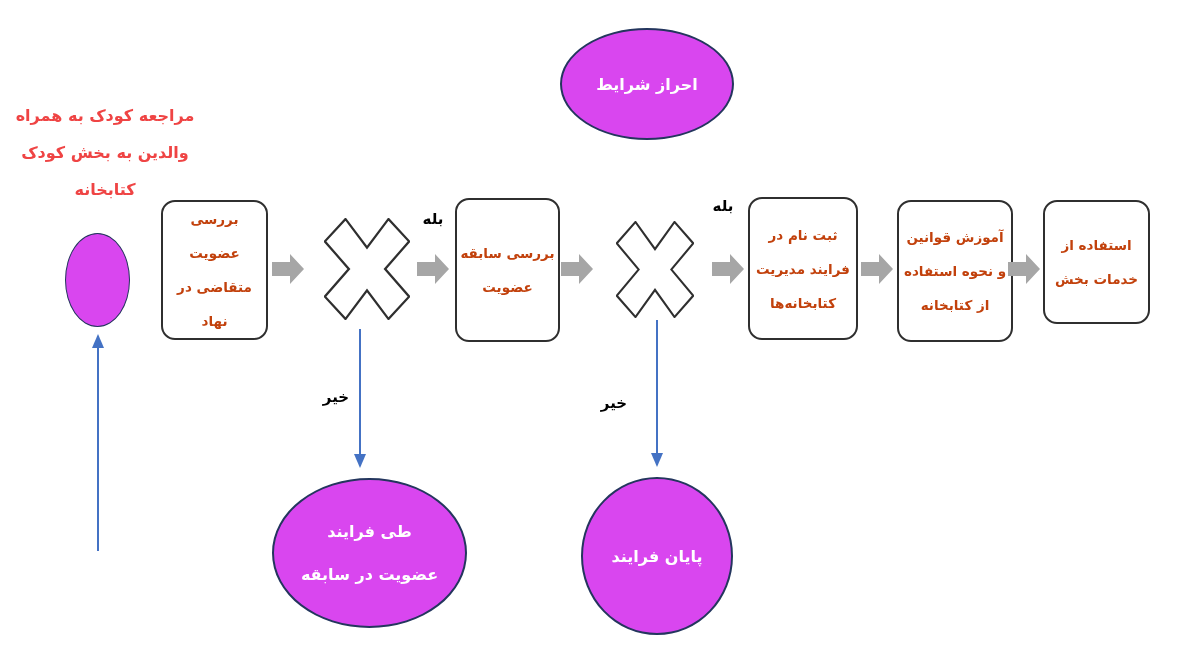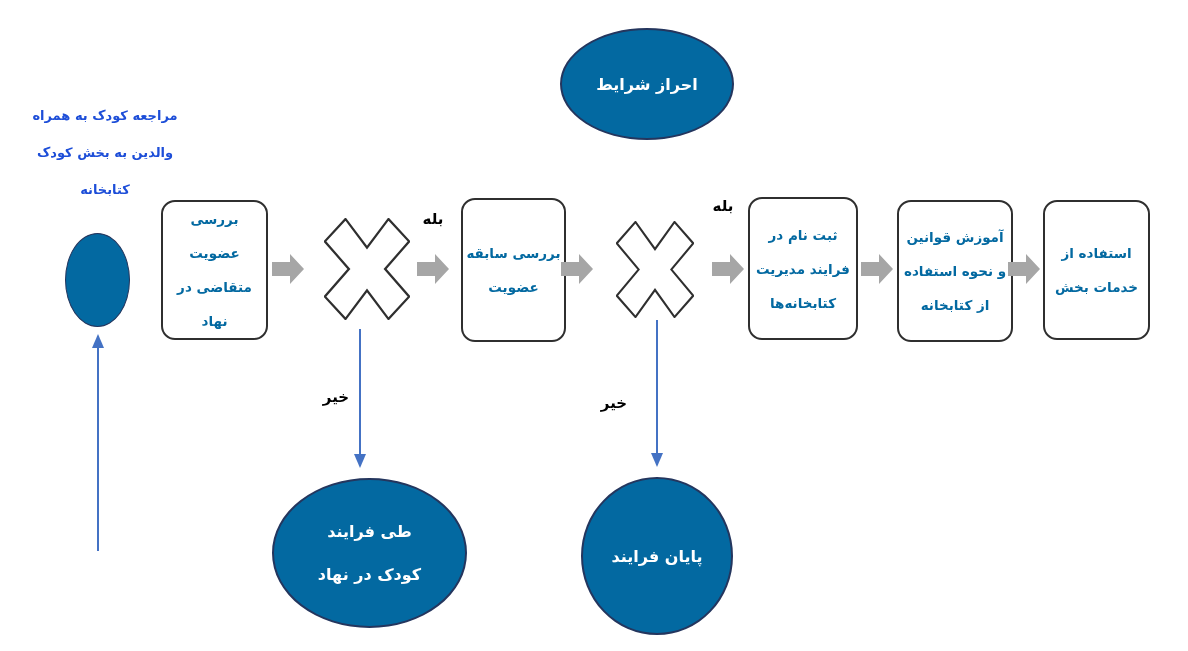--- a/index.html
+++ b/index.html
@@ -6,50 +6,50 @@
   .canvas{
     position:relative;
     width:1188px;height:651px;
     background:#ffffff;
     font-family:"DejaVu Sans","Liberation Sans",sans-serif;
     overflow:hidden;
   }
   .abs{position:absolute;}
   
   .blue-ellipse{
-    background:#0369a1;
+    background:#d946ef;
     border:2px solid #24365e;
     border-radius:50%;
     display:flex;align-items:center;justify-content:center;
     box-sizing:border-box;
   }
   .blue-ellipse .lbl{
     color:#ffffff;font-weight:bold;text-align:center;
     white-space:pre-line;direction:rtl;
   }
   
   .pbox{
     background:#ffffff;
     border:2px solid #2f2f2f;
     border-radius:14px;
     display:flex;align-items:center;justify-content:center;
     box-sizing:border-box;
   }
   .pbox .lbl{
-    color:#0369a1;font-weight:bold;font-size:13.5px;line-height:34px;
+    color:#c2410c;font-weight:bold;font-size:13.5px;line-height:34px;
     text-align:center;white-space:pre-line;direction:rtl;
   }
   
   .branch-lbl{
     color:#000000;font-weight:bold;font-size:15px;
     text-align:center;direction:rtl;
   }
   
   .note{
-    color:#1d4ed8;font-weight:bold;font-size:13px;line-height:37px;
+    color:#ef4444;font-weight:bold;font-size:16px;line-height:37px;
     text-align:center;white-space:pre-line;direction:rtl;
   }
   svg{display:block;}
 </style>
 </head>
 <body>
 
 <div class="canvas">
 
   <div class="abs blue-ellipse" style="left:560px;top:28px;width:174px;height:112px;">
@@ -79,21 +79,21 @@
   <svg class="abs" style="left:324px;top:218px;" width="86" height="102" viewBox="0 0 100 100" preserveAspectRatio="none">
     <polygon points="25,1 50,29 75,1 99,23 71,50 99,77 75,99 50,71 25,99 1,77 29,50 1,23" fill="#ffffff" stroke="#2f2f2f" stroke-width="2.4" stroke-linejoin="miter"></polygon>
   </svg>
 
   <div class="abs branch-lbl" style="left:410px;top:210px;width:46px;">بله</div>
 
   <svg class="abs" style="left:417px;top:253px;" width="32" height="32" viewBox="0 0 32 32">
     <polygon points="0,9 18,9 18,1 32,16 18,31 18,23 0,23" fill="#a6a6a6"></polygon>
   </svg>
 
-  <div class="abs pbox" style="left:455px;top:198px;width:105px;height:144px;margin-left:6px;">
+  <div class="abs pbox" style="left:455px;top:198px;width:105px;height:144px;">
     <span class="lbl">بررسی سابقه
 عضویت</span>
   </div>
 
   <svg class="abs" style="left:561px;top:253px;" width="32" height="32" viewBox="0 0 32 32">
     <polygon points="0,9 18,9 18,1 32,16 18,31 18,23 0,23" fill="#a6a6a6"></polygon>
   </svg>
 
   <svg class="abs" style="left:616px;top:221px;" width="78" height="97" viewBox="0 0 100 100" preserveAspectRatio="none">
     <polygon points="25,1 50,29 75,1 99,23 71,50 99,77 75,99 50,71 25,99 1,77 29,50 1,23" fill="#ffffff" stroke="#2f2f2f" stroke-width="2.4" stroke-linejoin="miter"></polygon>
@@ -118,41 +118,41 @@
   <div class="abs pbox" style="left:897px;top:200px;width:116px;height:142px;">
     <span class="lbl">آموزش قوانین
 و نحوه استفاده
 از کتابخانه</span>
   </div>
 
   <svg class="abs" style="left:1008px;top:253px;" width="32" height="32" viewBox="0 0 32 32">
     <polygon points="0,9 18,9 18,1 32,16 18,31 18,23 0,23" fill="#a6a6a6"></polygon>
   </svg>
 
-  <div class="abs pbox" style="left:1043px;top:200px;width:107px;height:140px;border-radius:14px;">
+  <div class="abs pbox" style="left:1043px;top:200px;width:107px;height:124px;border-radius:14px;">
     <span class="lbl">استفاده از
 خدمات بخش</span>
   </div>
 
   <div class="abs branch-lbl" style="left:316px;top:388px;width:40px;">خیر</div>
 
   <svg class="abs" style="left:351px;top:329px;" width="18" height="140" viewBox="0 0 18 140">
     <line x1="9" y1="0" x2="9" y2="126" stroke="#4472c4" stroke-width="2"></line>
     <polygon points="9,139 3,125 15,125" fill="#4472c4"></polygon>
   </svg>
 
   <div class="abs branch-lbl" style="left:594px;top:394px;width:40px;">خیر</div>
 
   <svg class="abs" style="left:648px;top:320px;" width="18" height="148" viewBox="0 0 18 148">
     <line x1="9" y1="0" x2="9" y2="134" stroke="#4472c4" stroke-width="2"></line>
     <polygon points="9,147 3,133 15,133" fill="#4472c4"></polygon>
   </svg>
 
   <div class="abs blue-ellipse" style="left:272px;top:478px;width:195px;height:150px;">
     <span class="lbl" style="font-size:16px;line-height:43px;">طی فرایند
-کودک در نهاد</span>
+عضویت در سابقه</span>
   </div>
 
   <div class="abs blue-ellipse" style="left:581px;top:477px;width:152px;height:158px;">
     <span class="lbl" style="font-size:16px;">پایان فرایند</span>
   </div>
 
 </div>
 
 </body></html>

